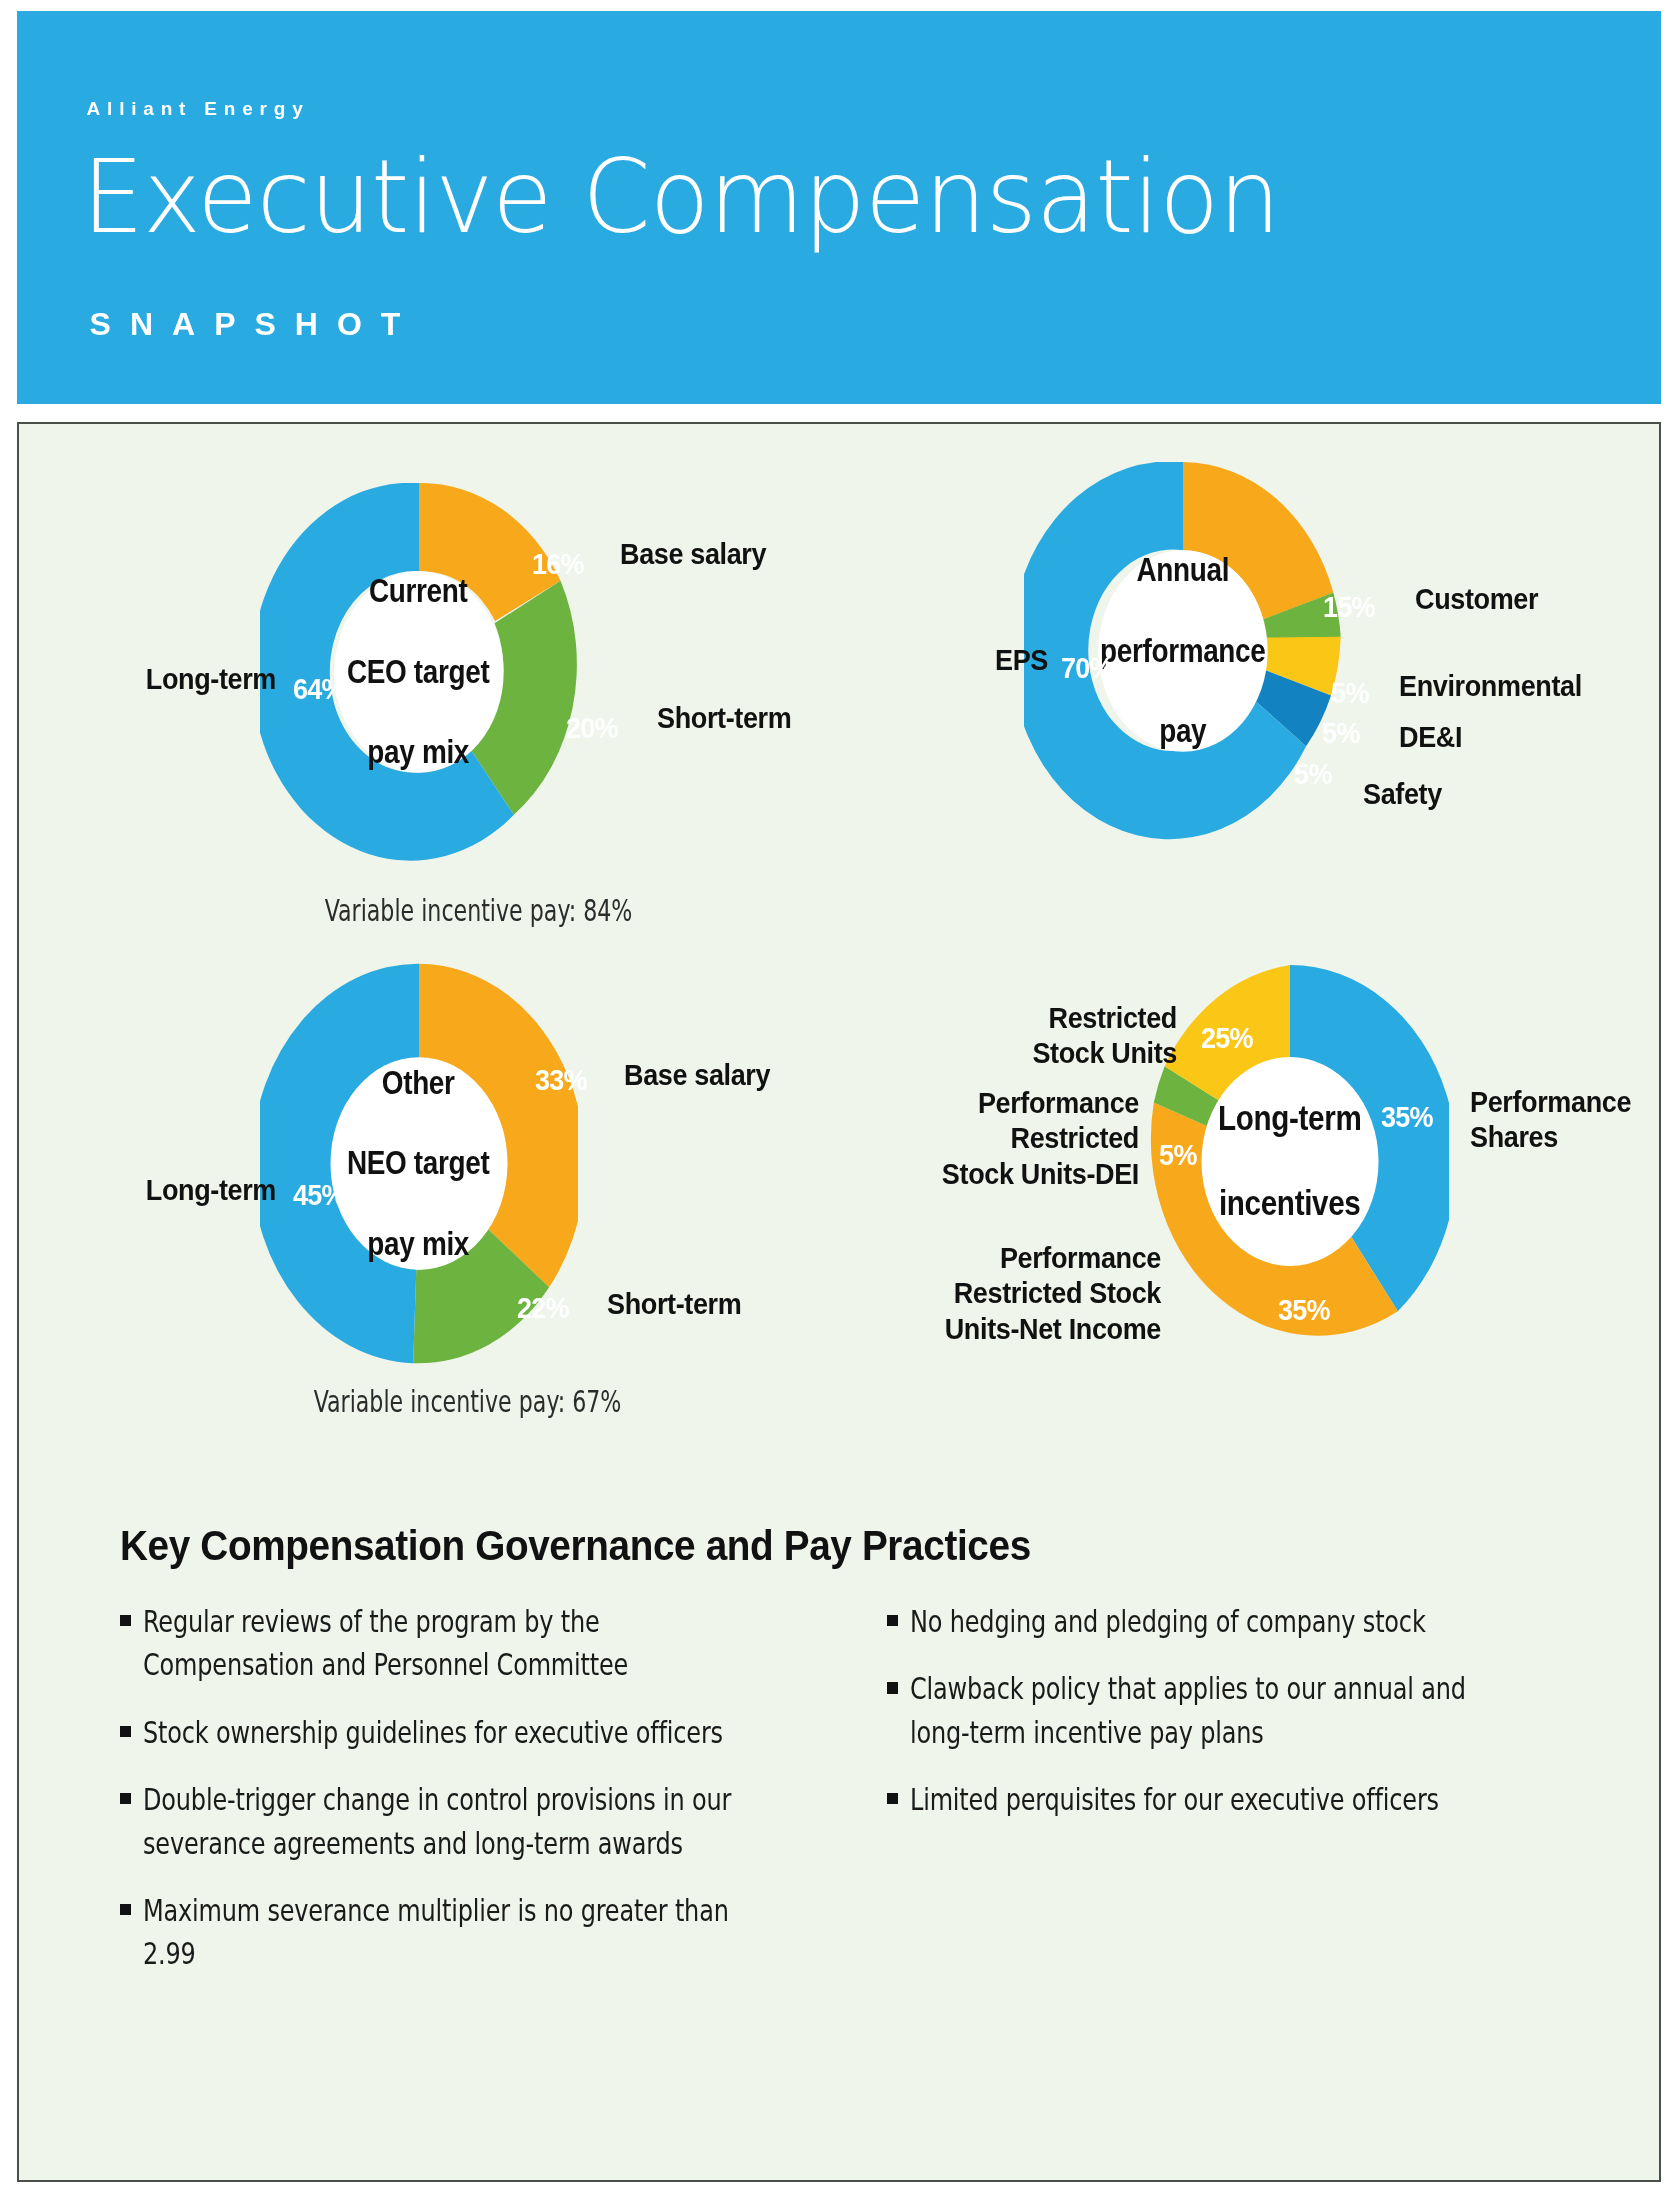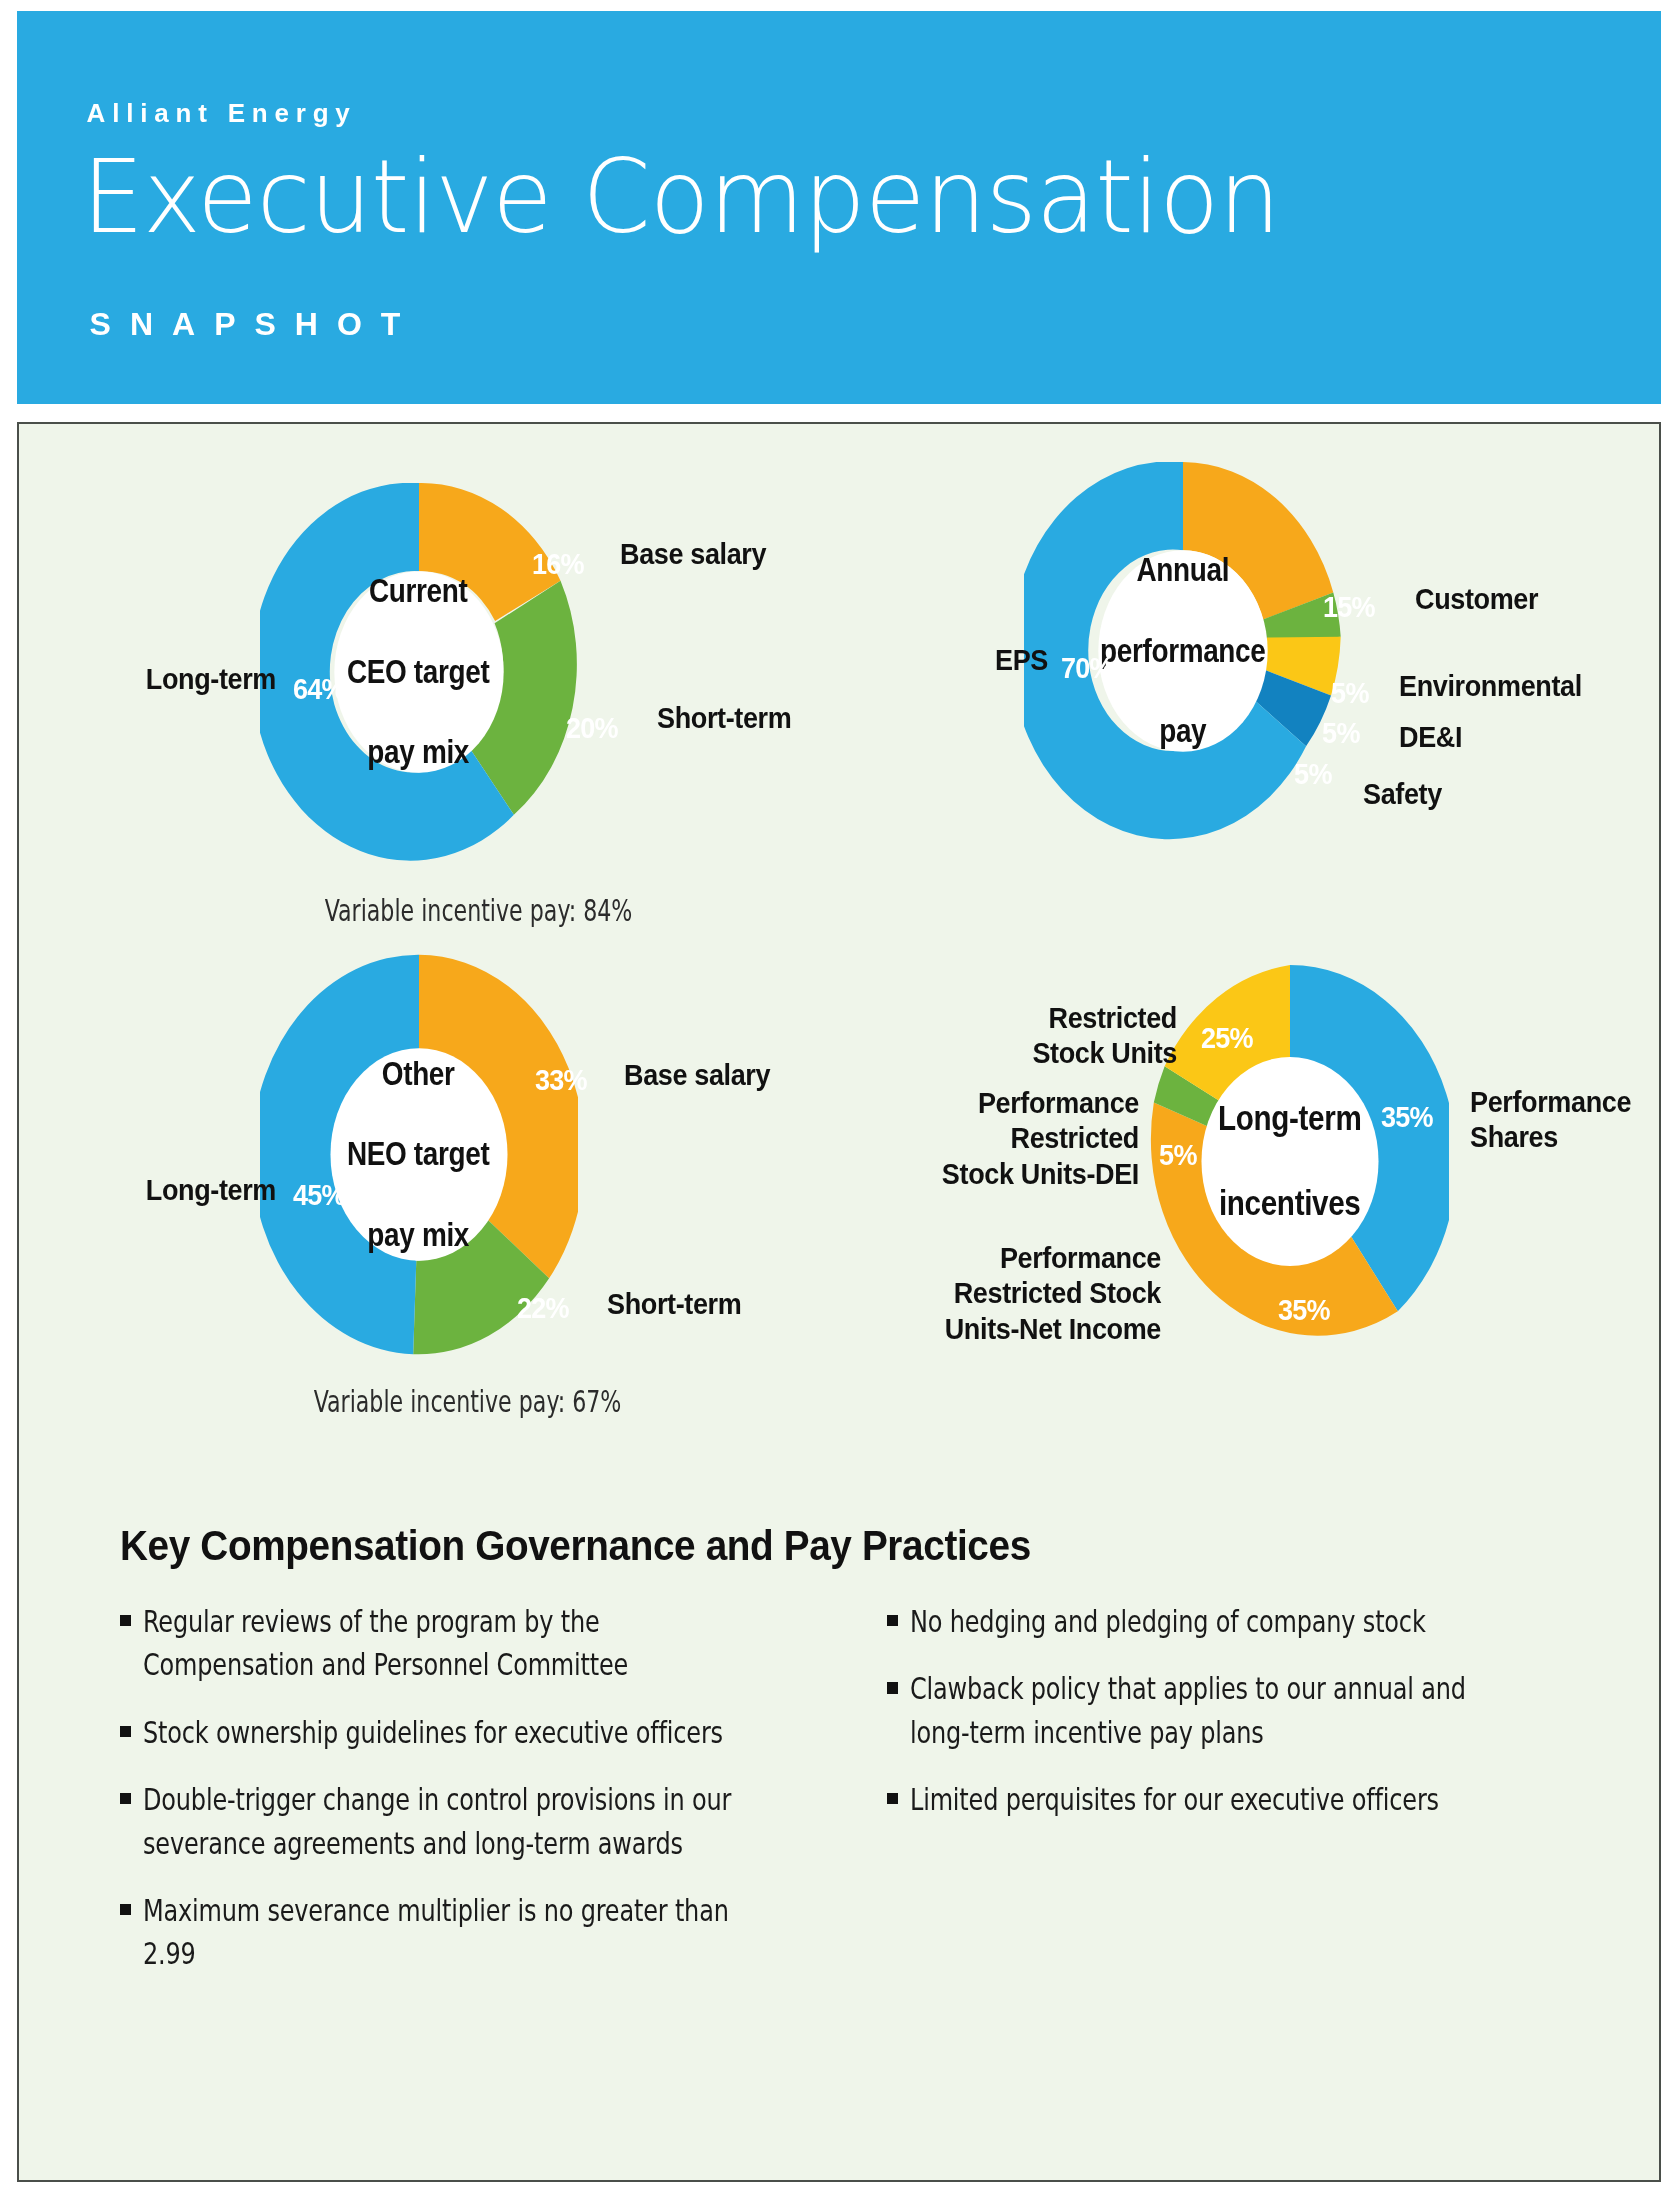--- a/index.html
+++ b/index.html
@@ -23,21 +23,21 @@
     width: 1644px;
     height: 393px;
     background: #29AAE1;
     box-sizing: border-box;
   }
   #brand-name {
     position: absolute;
     left: 70px;
     top: 87px;
     color: #ffffff;
-    font-size: 26px;
+    font-size: 19px;
     font-weight: bold;
     letter-spacing: 6.8px;
     font-family: "Liberation Sans", sans-serif;
   }
   #main-title {
     position: absolute;
     left: 65px;
     top: 132px;
     color: #ffffff;
     font-size: 102px;
@@ -266,21 +266,21 @@
 
     <div class="slice-pct" style="left:456px; top:333px;">5%</div>
     <div class="cat-label right" style="left:527px; top:352px;">Safety</div>
 
     <div class="slice-pct" style="left:222px; top:227px;">70%</div>
     <div class="cat-label left" style="left:0px; width:212px; top:218px;">EPS</div>
   </div>
 
   <div class="chart-block" style="left:0px; top:529px; width:817px; height:522px;">
 
-    <div class="donut-wrap" style="left:241px; top:1px; width:318px; height:401px;">
+    <div class="donut-wrap" style="left:241px; top:10px; width:318px; height:401px;">
       <svg width="318" height="401" viewBox="0 0 420 530">
         <g transform="translate(210,265) scale(1,1.20) translate(-210,-265)">
 
           <path d="M 210 45 A 220 220 0 0 1 382.0 401.4 L 300.0 336.2 A 117 117 0 0 0 210 162 Z" fill="#F7A81B"></path>
 
           <path d="M 382.0 401.4 A 220 220 0 0 1 202.3 484.9 L 206.4 381.9 A 117 117 0 0 0 300.0 336.2 Z" fill="#6CB33F"></path>
 
           <path d="M 202.3 484.9 A 220 220 0 0 1 210 45 L 210 162 A 117 117 0 0 0 206.4 381.9 Z" fill="#29AAE1"></path>
           <circle cx="210" cy="265" r="117" fill="#ffffff"></circle>
         </g>

